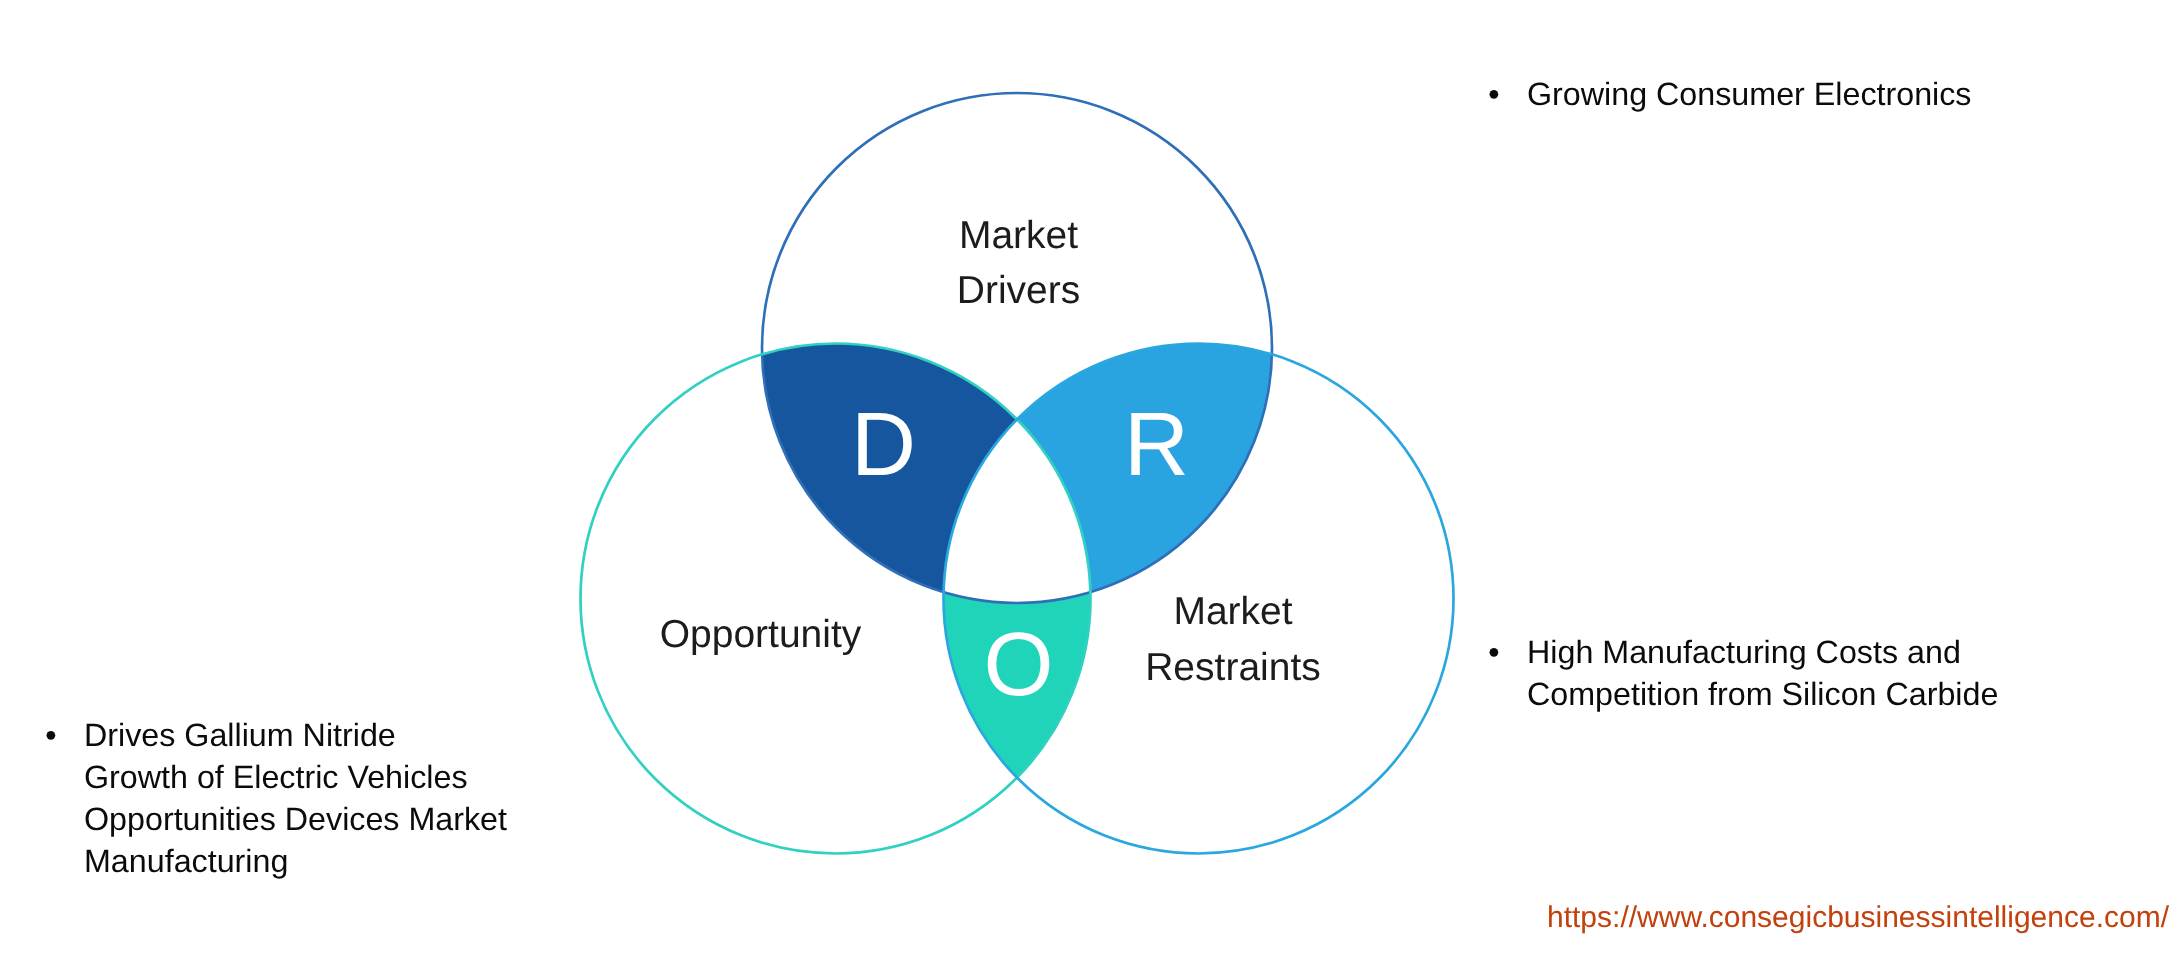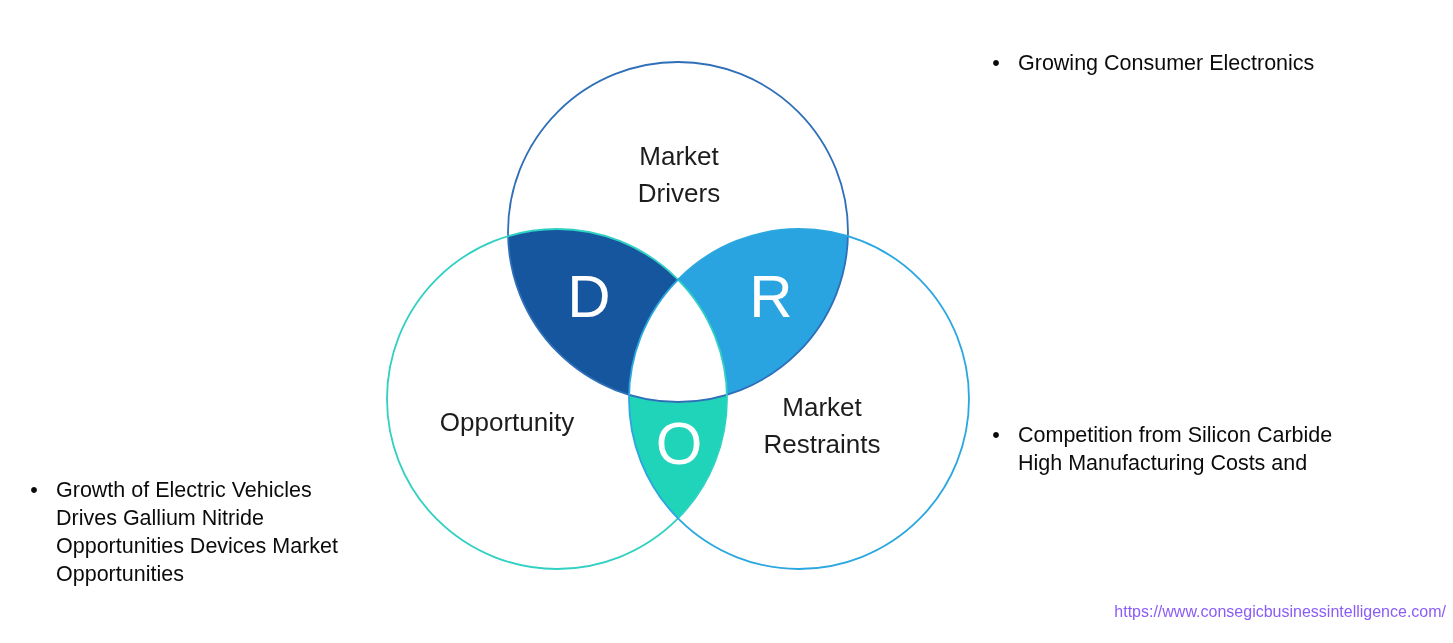--- a/index.html
+++ b/index.html
@@ -36,23 +36,23 @@
     width: 20px;
     flex: 0 0 20px;
     margin-right: 12px;
     text-align: center;
   }
   .note .lines { display: block; }
   .footer-url {
     position: absolute;
     right: 7px;
     top: 600px;
-    font-size: 16px;
+    font-size: 20px;
     line-height: 24px;
-    color: #8b5cf6;
+    color: #c2410c;
   }
 </style>
 </head>
 <body>
 
 <div class="canvas">
 
   <svg class="venn" width="1453" height="643" viewBox="0 0 1453 643">
 
     <path d="M 508 236 A 170 170 0 0 1 678 280 A 170 170 0 0 0 629 395 A 170 170 0 0 1 508 236 Z" fill="#15569e"></path>
@@ -77,30 +77,30 @@
   <div class="note" style="left: 986px; top: 49px;">
     <span class="marker">•</span>
     <span class="lines">
       <div>Growing Consumer Electronics</div>
     </span>
   </div>
 
   <div class="note" style="left: 986px; top: 421px;">
     <span class="marker">•</span>
     <span class="lines">
+      <div>High Manufacturing Costs and</div>
       <div>Competition from Silicon Carbide</div>
-      <div>High Manufacturing Costs and</div>
     </span>
   </div>
 
   <div class="note" style="left: 24px; top: 476px;">
     <span class="marker">•</span>
     <span class="lines">
+      <div>Drives Gallium Nitride</div>
       <div>Growth of Electric Vehicles</div>
-      <div>Drives Gallium Nitride</div>
       <div>Opportunities Devices Market</div>
-      <div>Opportunities</div>
+      <div>Manufacturing</div>
     </span>
   </div>
 
   <div class="footer-url">https://www.consegicbusinessintelligence.com/</div>
 
 </div>
 
 </body></html>

